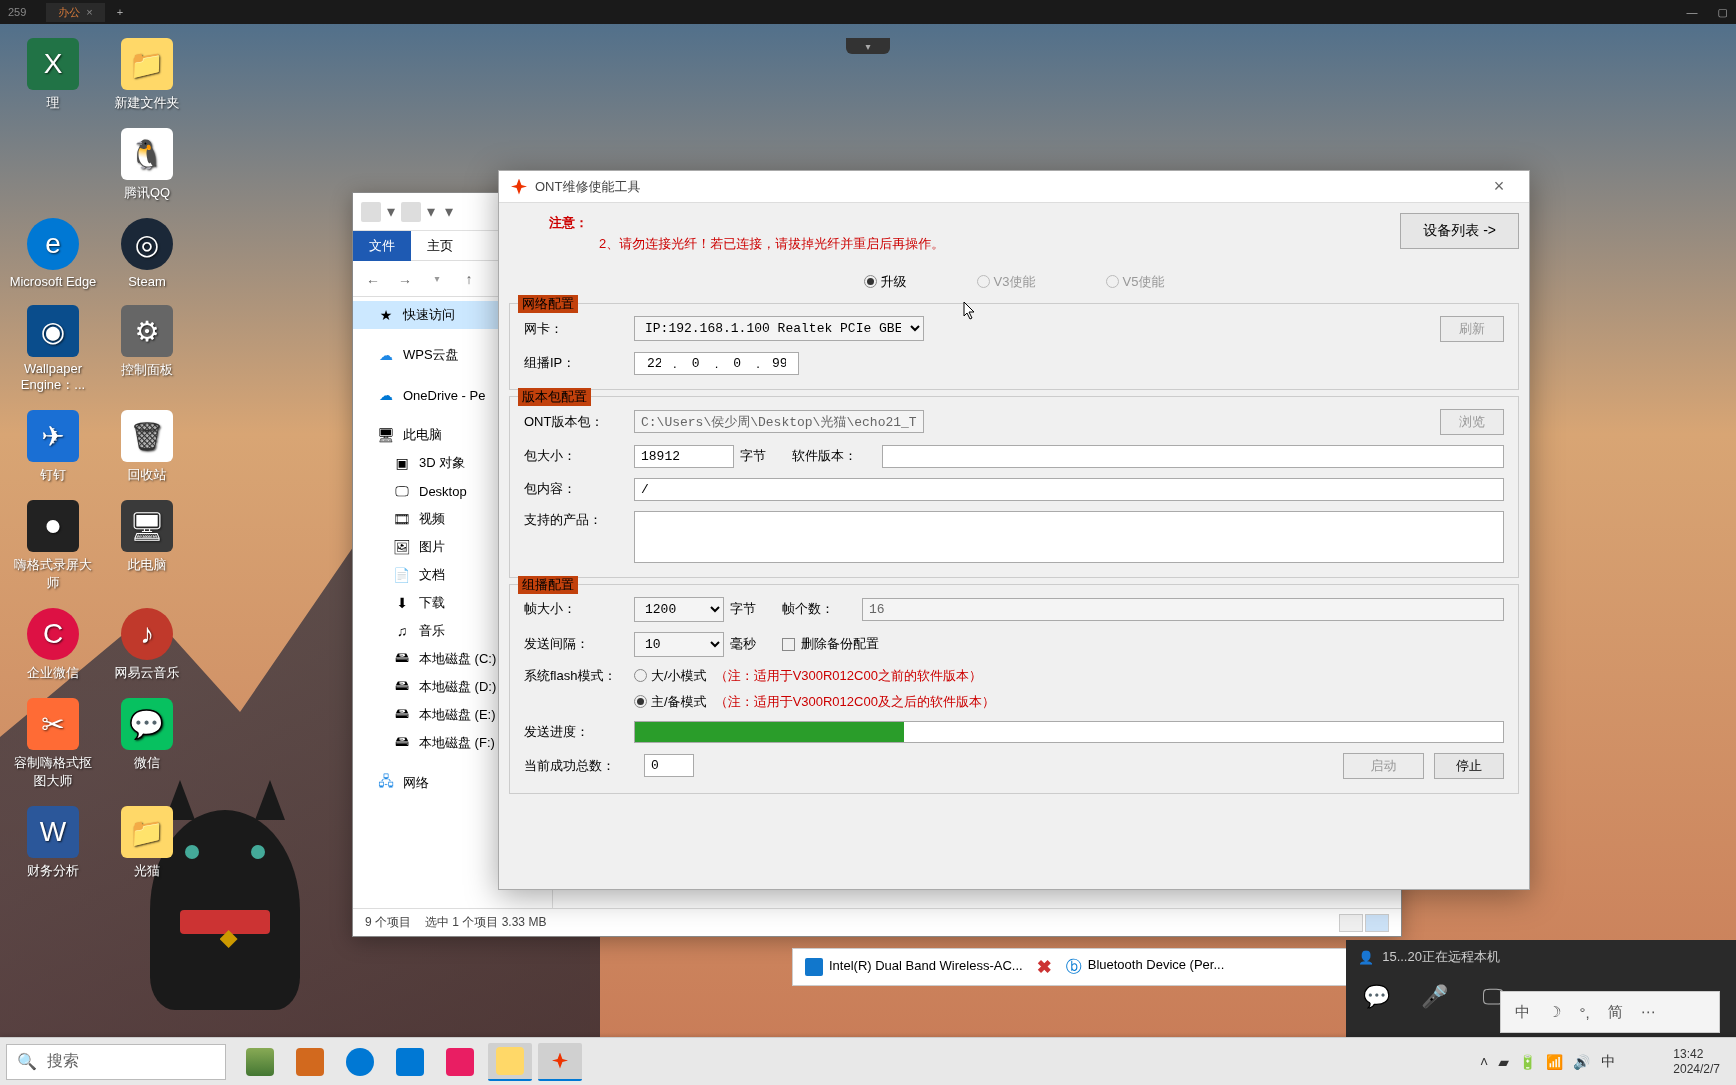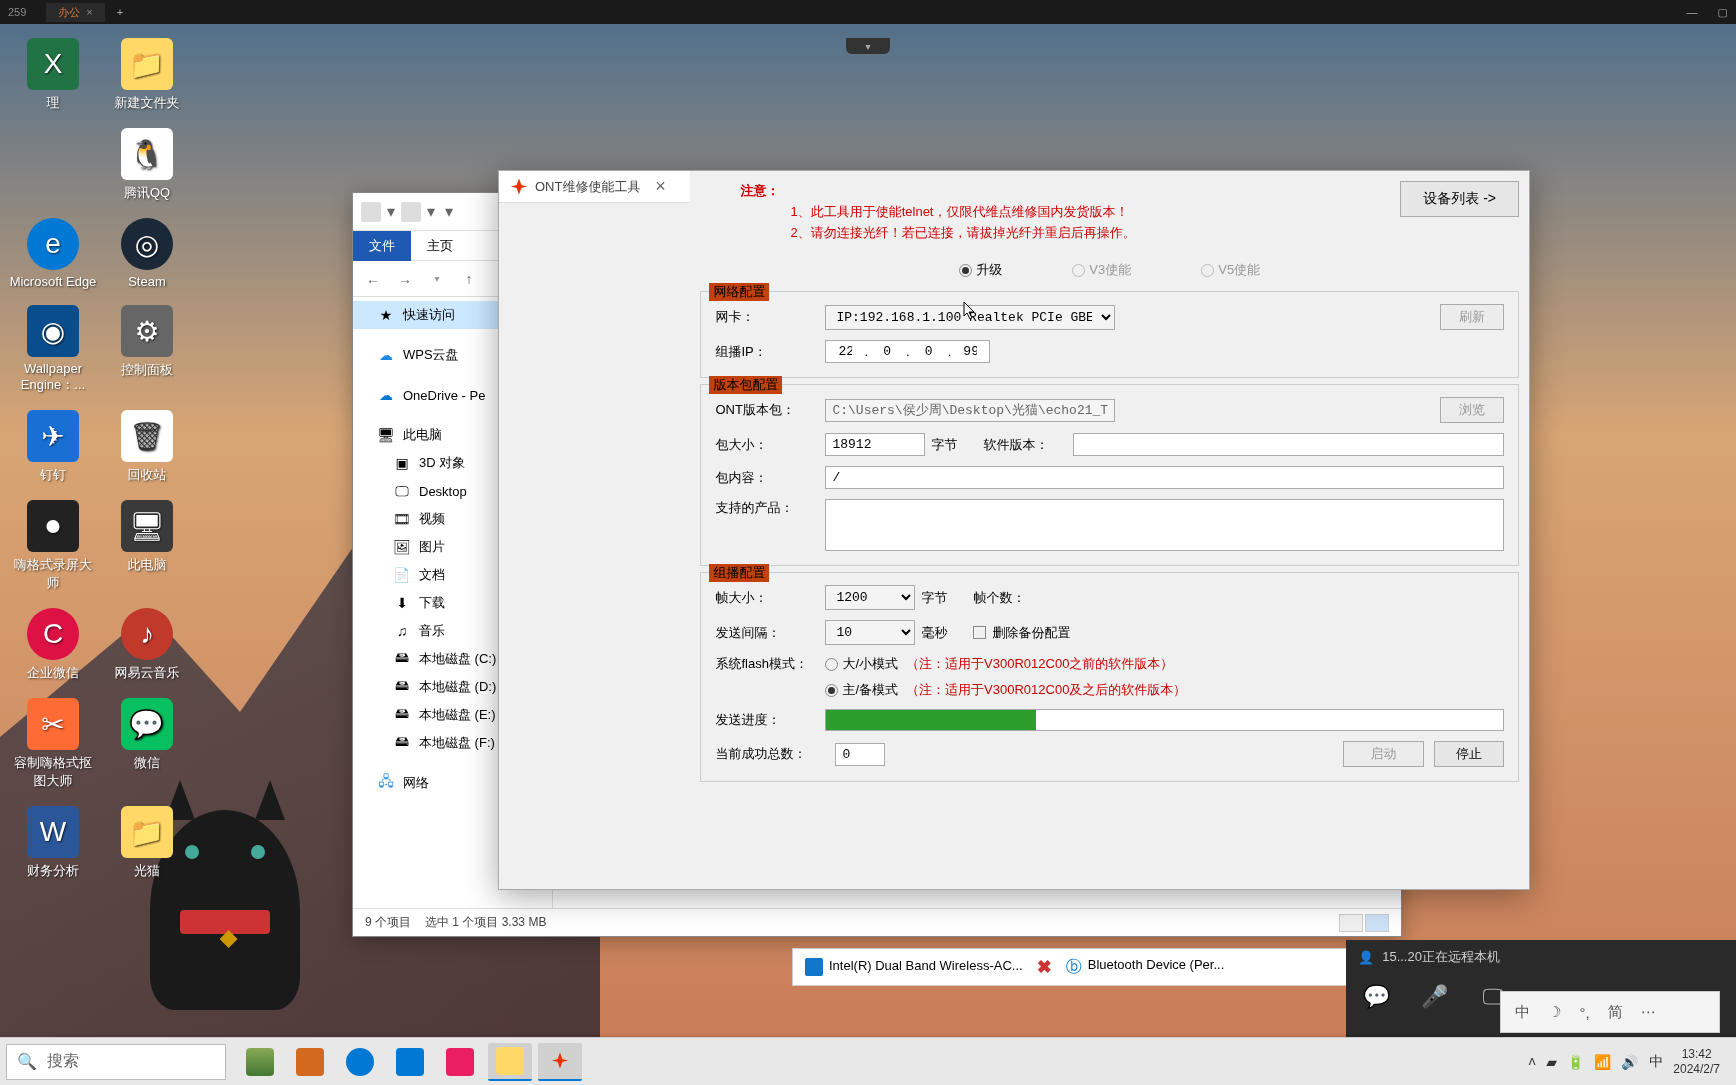--- a/index.html
+++ b/index.html
@@ -66,21 +66,21 @@
 .side-item.selected { background: #cce8ff; }
 .side-icon { width: 18px; height: 18px; display: inline-flex; align-items:center; justify-content:center; font-size:14px;}
 .side-spacer { height: 12px; }
 .explorer-content { flex:1; background:#fff; }
 .explorer-status { height: 28px; border-top: 1px solid #ddd; display: flex; align-items: center; padding: 0 12px; font-size: 12px; color: #444; gap: 14px; }
 .explorer-status .view-btns { margin-left:auto; display:flex; gap:2px;}
 .view-btn { width:24px; height:18px; border:1px solid #ccc; background:#f0f0f0;}
 .view-btn.active { background:#cce2f7;}
 
 
-.ont-window { position: absolute; top: 170px; left: 498px; width: 1032px; height: 720px; background: #f0f0f0; border: 1px solid #aaa; box-shadow: 0 6px 30px rgba(0,0,0,0.35); display: flex; flex-direction: row; }
+.ont-window { position: absolute; top: 170px; left: 498px; width: 1032px; height: 720px; background: #f0f0f0; border: 1px solid #aaa; box-shadow: 0 6px 30px rgba(0,0,0,0.35); display: flex; flex-direction: column; }
 .ont-titlebar { height: 32px; background: #fff; display: flex; align-items: center; padding: 0 10px; border-bottom: 1px solid #ddd; }
 .huawei-logo { width: 20px; height: 20px; display:flex; align-items:center; justify-content:center;}
 .huawei-petal { width:16px; height:16px; background: radial-gradient(circle, #e30 50%, #c00); clip-path: polygon(50% 0, 65% 40%, 100% 50%, 65% 60%, 50% 100%, 35% 60%, 0 50%, 35% 40%); }
 .ont-title { margin-left: 6px; font-size: 13px; color: #444; }
 .ont-close { margin-left: auto; width: 40px; height: 28px; display: flex; align-items: center; justify-content: center; color: #666; font-size: 18px; }
 .ont-body { flex: 1; display: flex; padding: 10px; gap: 10px; }
 .ont-left { flex: 1; display: flex; flex-direction: column; gap: 6px; }
 .ont-right { width: 260px; }
 .ont-notice-row { display: flex; align-items: flex-start; gap: 20px; margin-bottom: 6px; }
 .ont-notice { font-size: 13px; color: #c00; font-weight: 500; line-height: 1.6; flex:1;}
@@ -140,21 +140,21 @@
 
 .taskbar { position: absolute; bottom: 0; left: 0; right: 0; height: 48px; background: #e8e8e8; display: flex; align-items: center; padding: 0 6px; border-top: 1px solid #ccc; box-shadow: 0 -1px 4px rgba(0,0,0,0.15); }
 .search-box { display: flex; align-items: center; width: 220px; height: 36px; background: #fff; border: 1px solid #bbb; padding: 0 10px; gap: 10px; }
 .search-icon { color: #555; }
 .task-apps { display: flex; gap: 6px; margin-left: 12px; }
 .task-app { width: 44px; height: 38px; display: flex; align-items: center; justify-content: center; border-radius: 2px; }
 .task-app.active { background: #d0d0d0; border-bottom: 2px solid #0078d4; }
 .app-icon { width: 28px; height: 28px; border-radius: 4px; }
 .tray { margin-left: auto; display: flex; align-items: center; gap: 10px; font-size: 12px; color: #333; padding-right: 10px; }
 .tray-icon { font-size: 14px; }
-.clock { text-align: center; line-height: 1.2; }
+.clock { text-align: left; line-height: 1.2; margin-left: 48px; }
 
 .cursor { position:absolute; top:301px; left:963px; width:14px; height:20px; pointer-events:none;}
 .cursor svg { width:100%; height:100%;}
 </style>
 </head>
 <body>
 
 <div class="top-bar">
   <span>259</span>
   <div class="top-tab" style="margin-left:20px;">
@@ -364,21 +364,20 @@
         <div class="huawei-petal"></div>
       </div>
     <span class="ont-title">ONT维修使能工具</span>
     <div class="ont-close">×</div>
   </div>
   <div class="ont-body">
     <div class="ont-left">
       <div class="ont-notice-row">
         <div class="ont-notice">
           <span style="margin-left:40px;" class="notice-label">注意：</span>
-          <div style="margin-left:90px;"><span>1、此工具用于使能telnet，仅限代维点维修国内发货版本！</span></div>
           <div style="margin-left:90px;"><span>2、请勿连接光纤！若已连接，请拔掉光纤并重启后再操作。</span></div>
         </div>
         <button class="device-list-btn">设备列表 -&gt;</button>
       </div>
       <div class="ont-radios">
         <label class="radio-opt">
             <span class="radio-circle checked"></span>
             <span>升级</span>
           </label>
         <label class="radio-opt disabled">
@@ -436,20 +435,21 @@
         </div>
       </div>
 
       <div class="fieldset">
         <span class="fieldset-title">组播配置</span>
         <div class="form-row">
           <span class="form-label">帧大小：</span>
           <select class="form-select" style="width:90px;"><option>1200</option></select>
           <span class="unit">字节</span>
           <span class="form-label" style="width:70px;">帧个数：</span>
+          <input class="form-input readonly" style="width: 120px; flex: 1 1 0%;" value="16">
         </div>
         <div class="form-row">
           <span class="form-label">发送间隔：</span>
           <select class="form-select" style="width:90px;"><option>10</option></select>
           <span class="unit">毫秒</span>
           <label style="display:flex;align-items:center;gap:6px;">
               <span class="checkbox"></span>
               <span>删除备份配置</span>
             </label>
         </div>

